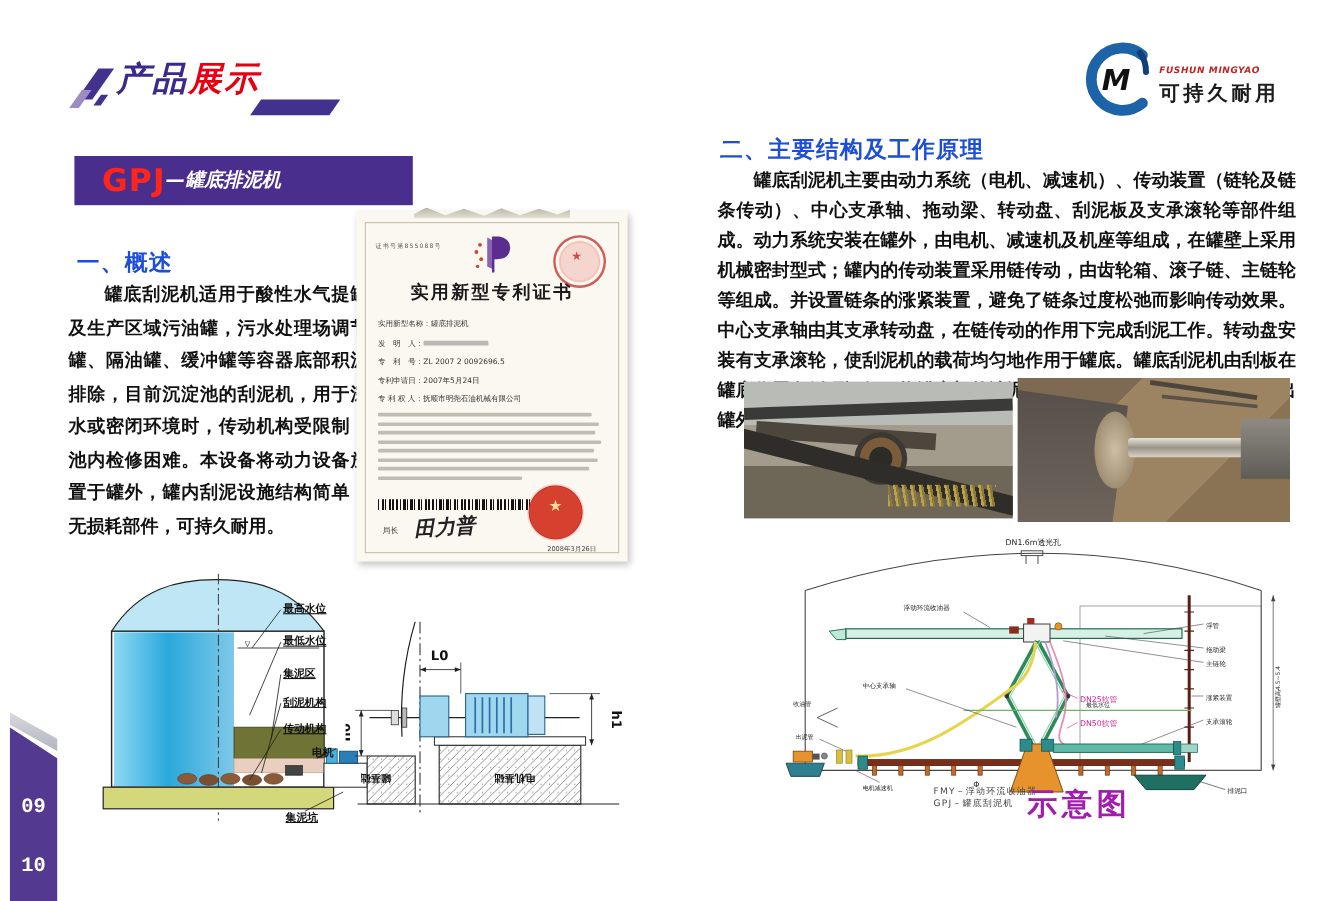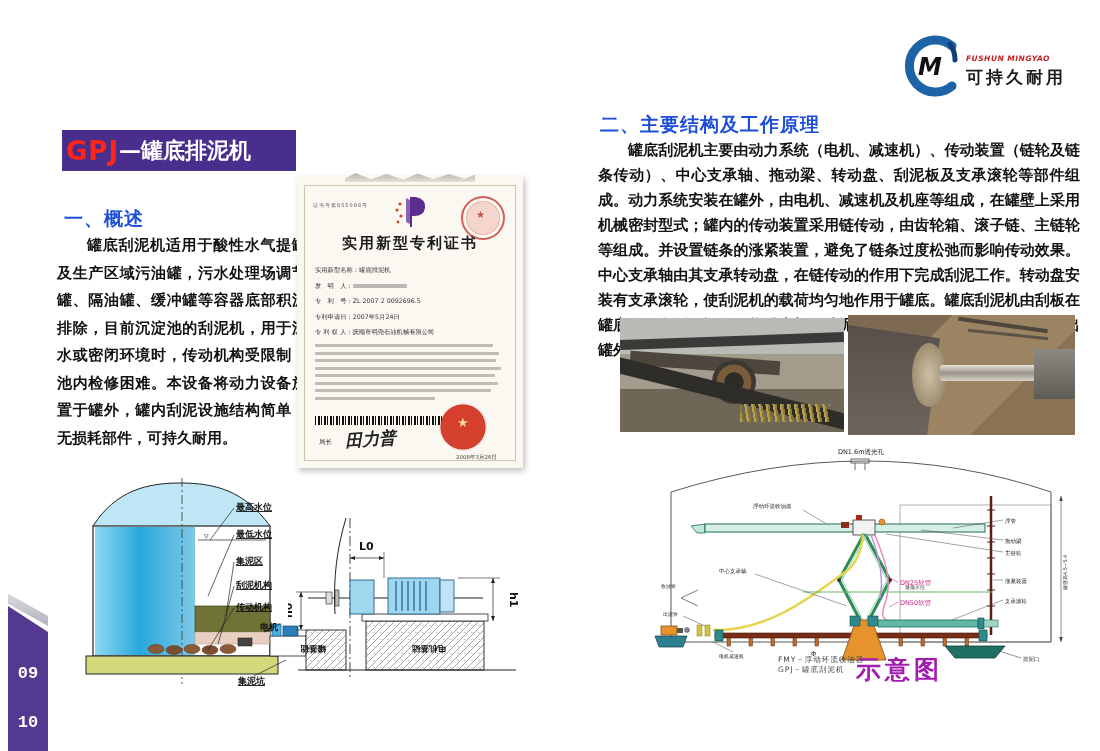--- a/index.html
+++ b/index.html
@@ -17,23 +17,23 @@
   .brand-text .t1{color:#3b2a8c;}
   .brand-text .t2{color:#e60012;}
   .brand-bar{position:absolute;left:158px;top:38px;width:66px;height:13px;background:#43318e;transform:skewX(-35deg);}
 
   .logo{left:900px;top:30px;width:190px;height:72px;}
   .logo-texts{position:absolute;left:66px;top:24px;}
   .logo-en{font-size:7.5px;font-style:italic;font-weight:700;color:#c32222;letter-spacing:.5px;}
   .logo-cn{font-size:17px;font-weight:700;color:#1c1c1c;letter-spacing:3px;margin-top:3px;}
 
   
-  .title-banner{left:62px;top:130px;width:234px;height:41px;background:#4a2e8e;display:flex;align-items:center;padding-left:4px;box-sizing:border-box;}
+  .title-banner{left:62px;top:130px;width:282px;height:41px;background:#4a2e8e;display:flex;align-items:center;padding-left:23px;box-sizing:border-box;}
   .title-banner .code{color:#ff2519;font-size:26px;font-weight:900;letter-spacing:1px;}
-  .title-banner .name{color:#ffffff;font-size:22px;font-weight:900;}
+  .title-banner .name{color:#ffffff;font-size:16px;font-weight:900;font-style:italic;}
 
   .sec-heading{font-size:19px;font-weight:900;color:#1d4ed8;letter-spacing:1px;}
   .h-overview{left:64px;top:206px;}
   .para{font-weight:700;color:#111;text-align:justify;text-indent:2em;}
   .p-overview{left:57px;top:232px;width:250px;font-size:15px;line-height:27.5px;}
 
   .h-structure{left:600px;top:112px;}
   .p-structure{left:598px;top:138px;width:482px;font-size:15px;line-height:25px;}
 
   
@@ -93,20 +93,29 @@
   .pb-num{position:absolute;width:40px;text-align:center;color:#fff;font-weight:900;font-size:17px;}
   .pb-09{top:78px;} .pb-10{top:127px;}
 
   svg text{font-family:"DejaVu Sans","Liberation Sans",sans-serif;}
 </style>
 </head>
 <body>
 
 <div class="abs page" style="left:0;top:0;width:1100px;height:751px;">
 
+  <div class="abs brand">
+    <span class="flagpiece fp1"></span>
+    <span class="flagpiece fp2"></span>
+    <span class="flagpiece fp3"></span>
+    <div class="brand-text">
+      <span class="t1">产品</span><span class="t2">展示</span>
+    </div>
+    <span class="brand-bar"></span>
+  </div>
 
   <div class="abs logo">
     <svg width="64" height="70" viewBox="0 0 64 70">
       <path d="M52,16 A26,26 0 1 0 52,56" fill="none" stroke="#1c63a8" stroke-width="9" stroke-linecap="round"></path>
       <path d="M50,14 A27,27 0 0 1 55,30" fill="none" stroke="#123f7a" stroke-width="5" stroke-linecap="round"></path>
       <text x="30" y="45" text-anchor="middle" font-size="24" font-weight="bold" font-style="italic" fill="#111">M</text>
     </svg>
     <div class="logo-texts">
       <div class="logo-en">FUSHUN MINGYAO</div>
       <div class="logo-cn">可持久耐用</div>

